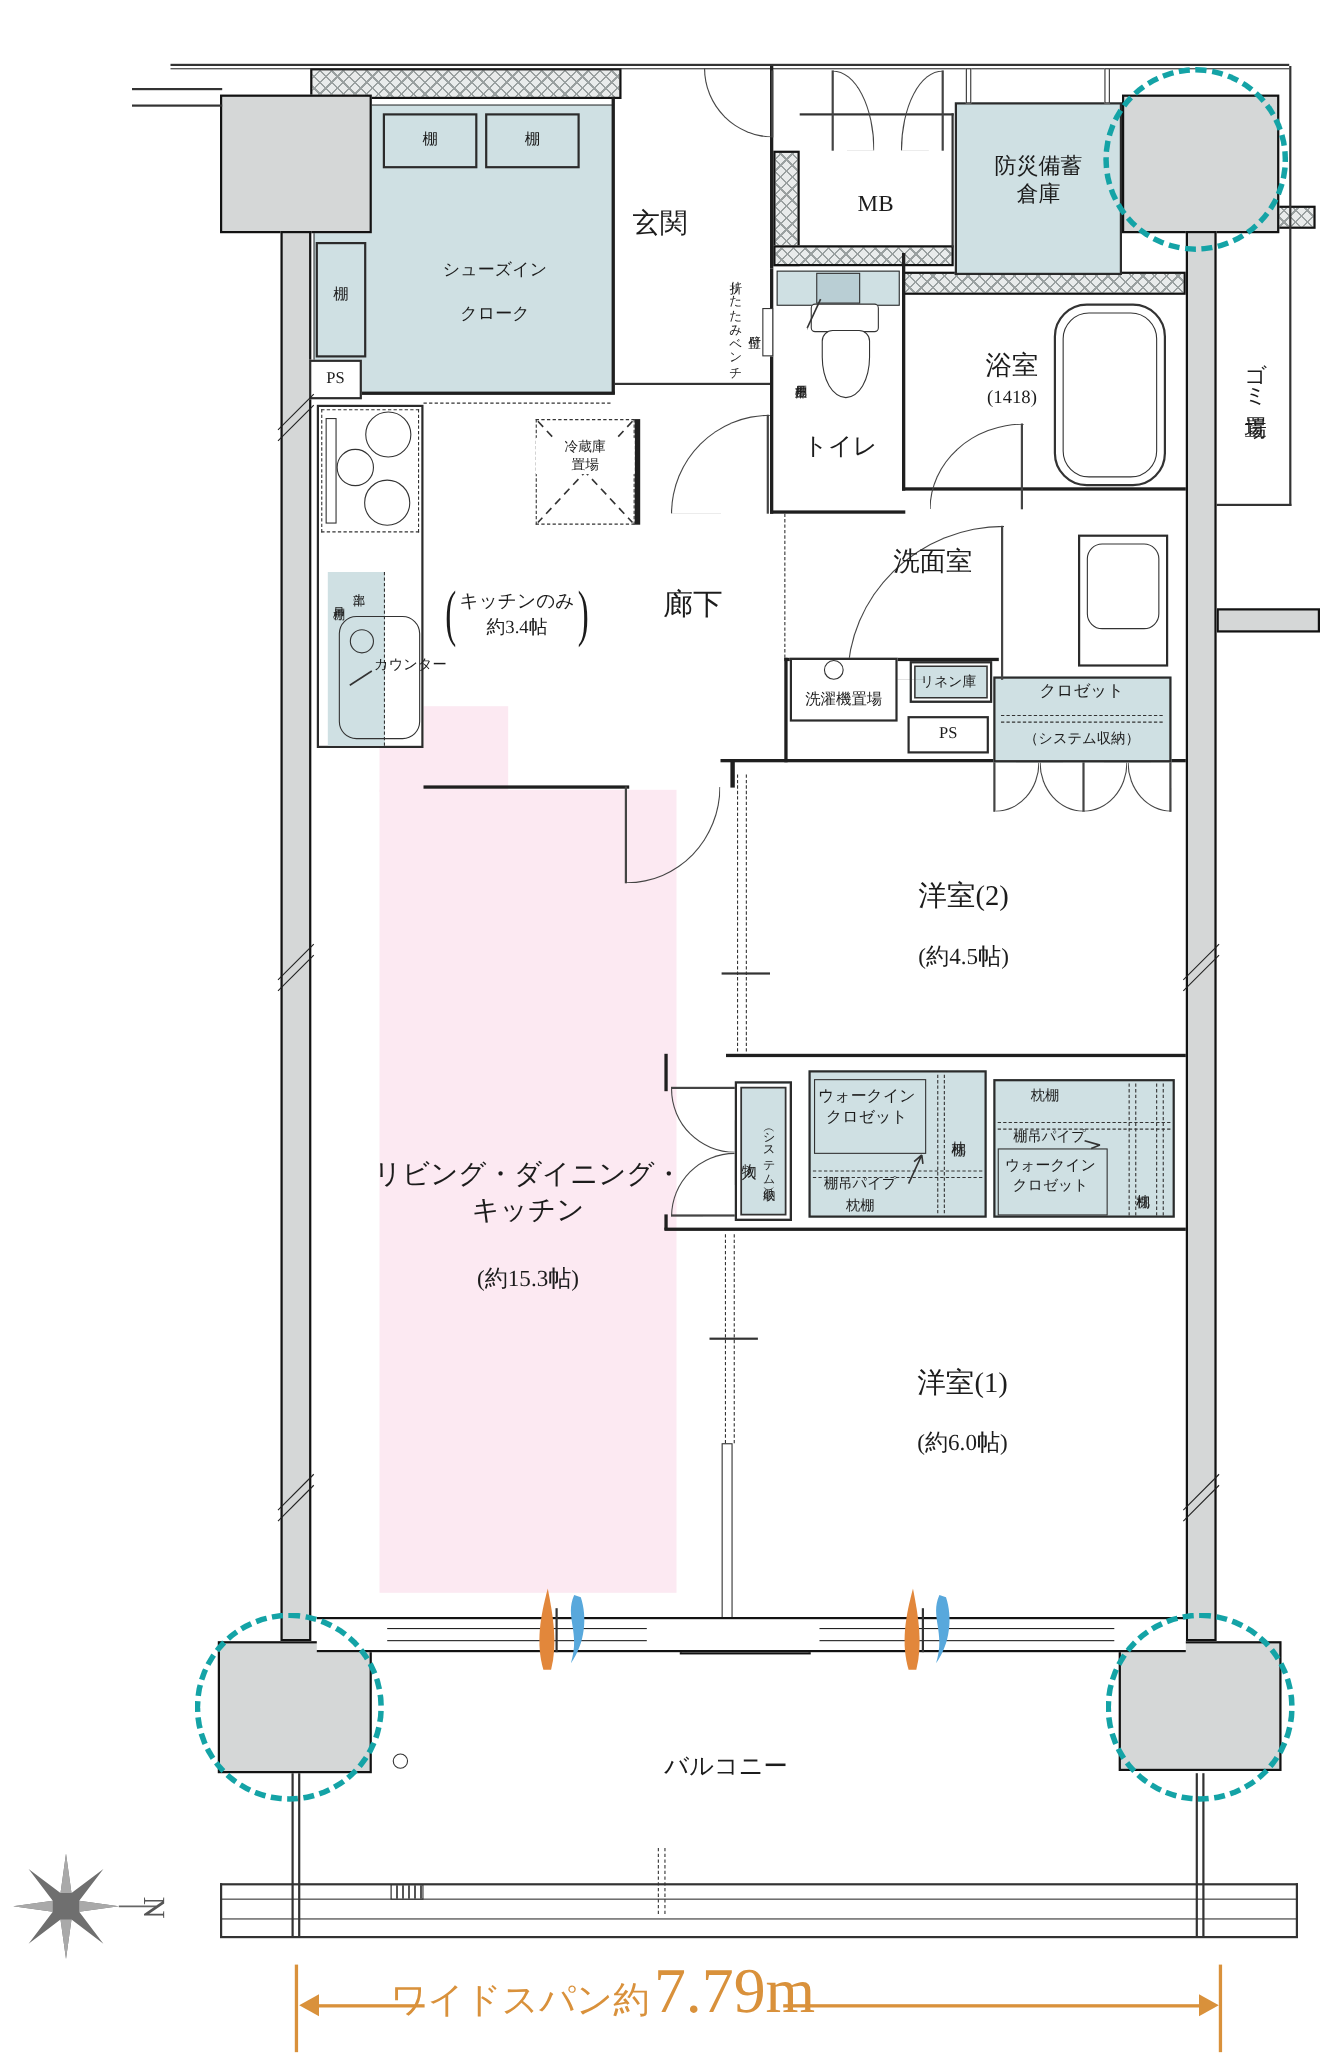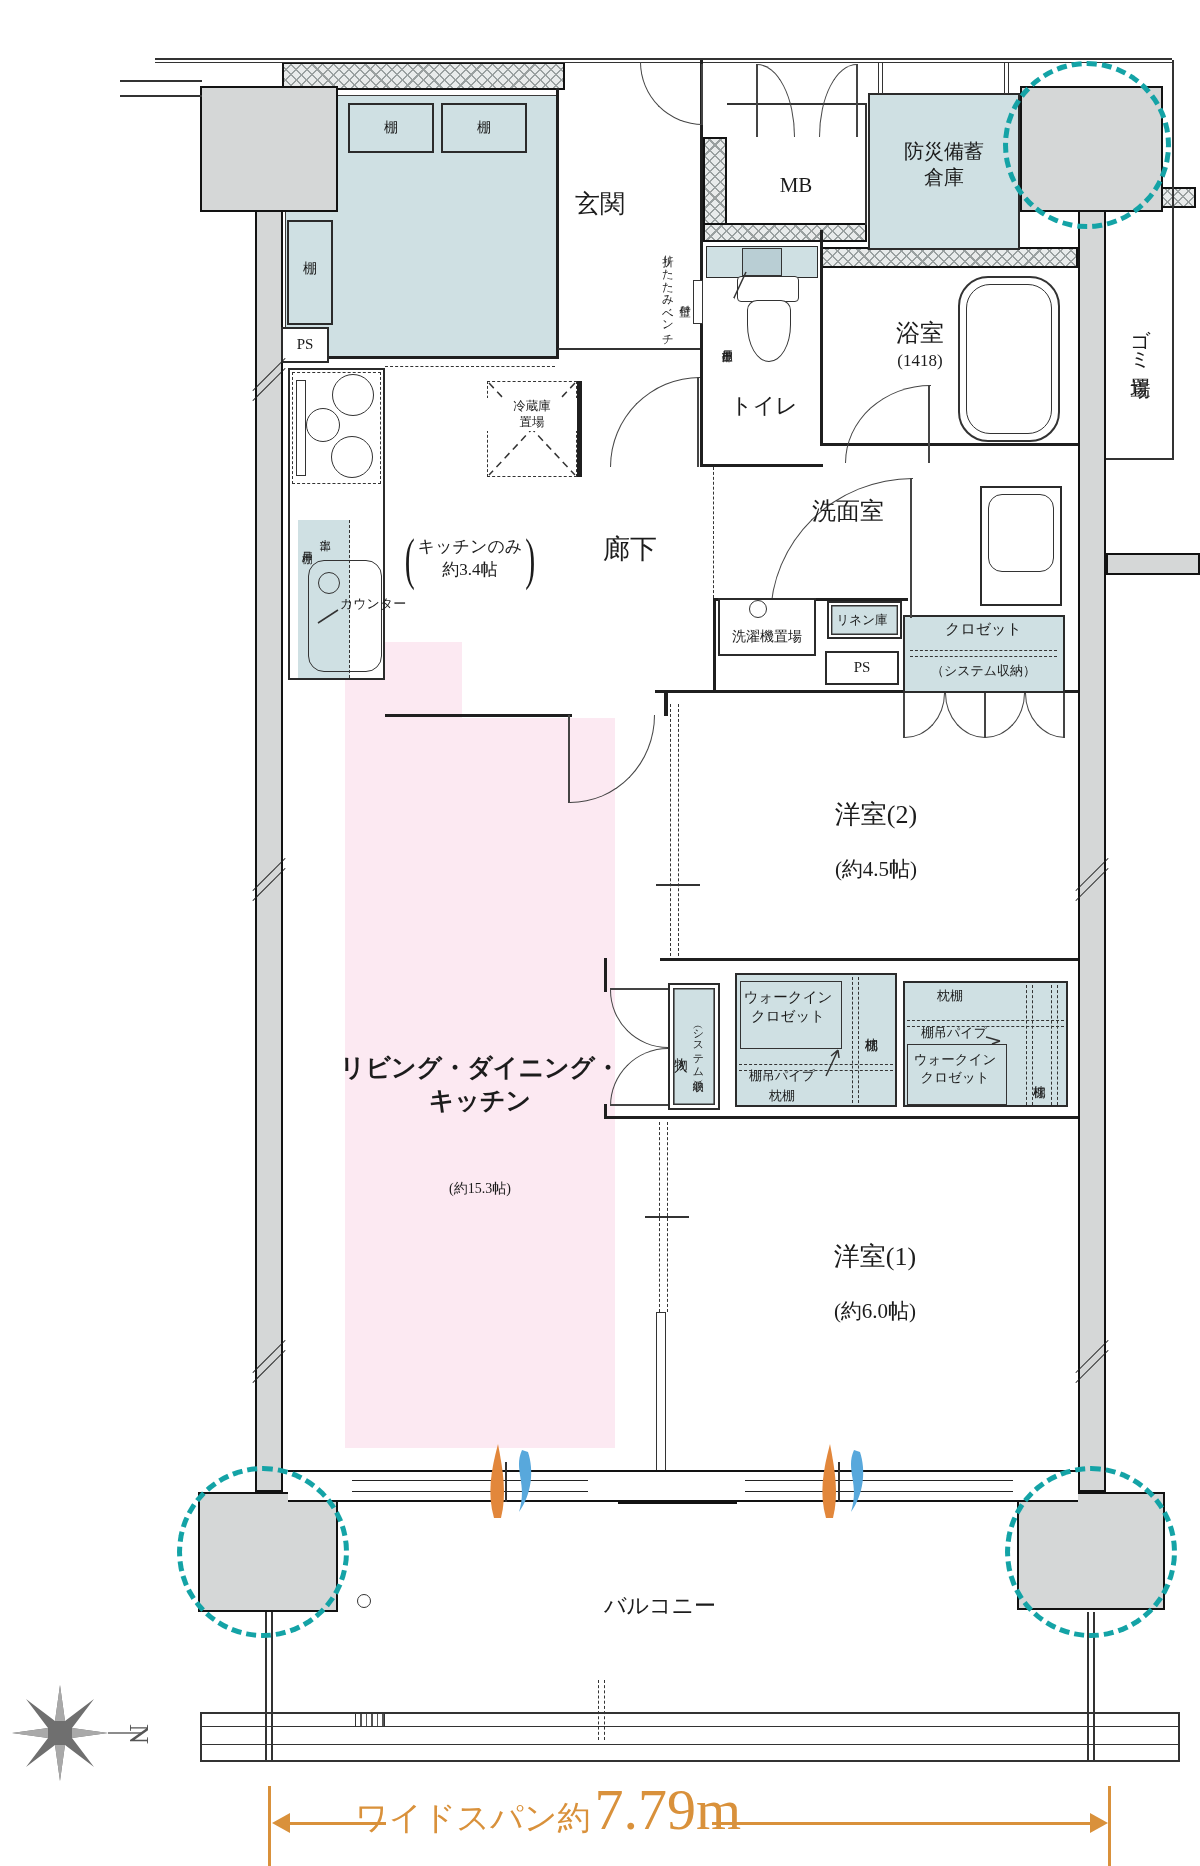--- a/index.html
+++ b/index.html
@@ -295,33 +295,34 @@
   <div class="dimtick" style="left:1108px;top:1786px;height:80px;"></div>
   <div class="arrowL" style="left:272px;top:1813px;"></div>
   <div class="dimline" style="left:288px;top:1822px;width:98px;"></div>
   <div class="dimline" style="left:712px;top:1822px;width:380px;"></div>
   <div class="arrowR" style="left:1090px;top:1813px;"></div>
   <div class="lbl" style="left:380px;top:1772px;width:336px;color:var(--orange);display:flex;align-items:baseline;justify-content:center;gap:4px;">
     <span style="font-size:33px;">ワイドスパン約</span>
     <span style="font-size:58px;">7.79m</span>
   </div>
 
+  <div class="lbl" style="left:350px;top:226px;width:200px;font-size:15.5px;line-height:2.6;"><span>シューズイン</span><br><span>クローク</span></div>
   <div class="lbl" style="left:560px;top:188px;width:80px;font-size:25px;">玄関</div>
   <div class="lbl v" style="left:660px;top:232px;height:122px;font-size:11.5px;letter-spacing:0;">折りたたみベンチ</div>
   <div class="lbl v" style="left:677px;top:272px;height:48px;font-size:11.5px;letter-spacing:0;">壁付</div>
   <div class="lbl" style="left:766px;top:172px;width:60px;font-size:21px;">MB</div>
   <div class="lbl" style="left:874px;top:138px;width:140px;font-size:20px;"><span>防災備蓄</span><br><span>倉庫</span></div>
   <div class="lbl v" style="left:1128px;top:272px;height:135px;font-size:20px;">ゴミ置場</div>
   <div class="lbl" style="left:880px;top:318px;width:80px;font-size:24px;">浴室</div>
   <div class="lbl" style="left:880px;top:350px;width:80px;font-size:17px;">(1418)</div>
   <div class="lbl" style="left:722px;top:392px;width:84px;font-size:22px;">トイレ</div>
   <div class="lbl v" style="left:720px;top:298px;height:88px;font-size:11px;letter-spacing:0;background:#fff;z-index:31;">上部吊戸棚</div>
   <div class="lbl" style="left:790px;top:496px;width:116px;font-size:24px;">洗面室</div>
   <div class="lbl" style="left:600px;top:532px;width:60px;font-size:27px;">廊下</div>
   <div class="lbl" style="left:806px;top:798px;width:140px;font-size:26px;">洋室(2)</div>
   <div class="lbl" style="left:796px;top:856px;width:160px;font-size:21px;">(約4.5帖)</div>
-  <div class="lbl" style="left:330px;top:1052px;width:300px;font-size:25px;font-weight:bold;"><span>リビング・ダイニング・</span><br><span>キッチン</span></div>
-  <div class="lbl" style="left:330px;top:1180px;width:300px;font-size:14px;">(約15.3帖)</div>
+  <div class="lbl" style="left:330px;top:1052px;width:300px;font-size:25px;"><span>リビング・ダイニング・</span><br><span>キッチン</span></div>
+  <div class="lbl" style="left:330px;top:1149px;width:300px;font-size:21px;">(約15.3帖)</div>
   <div class="lbl" style="left:805px;top:1240px;width:140px;font-size:26px;">洋室(1)</div>
   <div class="lbl" style="left:795px;top:1298px;width:160px;font-size:21px;">(約6.0帖)</div>
   <div class="lbl" style="left:595px;top:1592px;width:130px;font-size:22px;">バルコニー</div>
 
 </div>
 
 </body></html>

